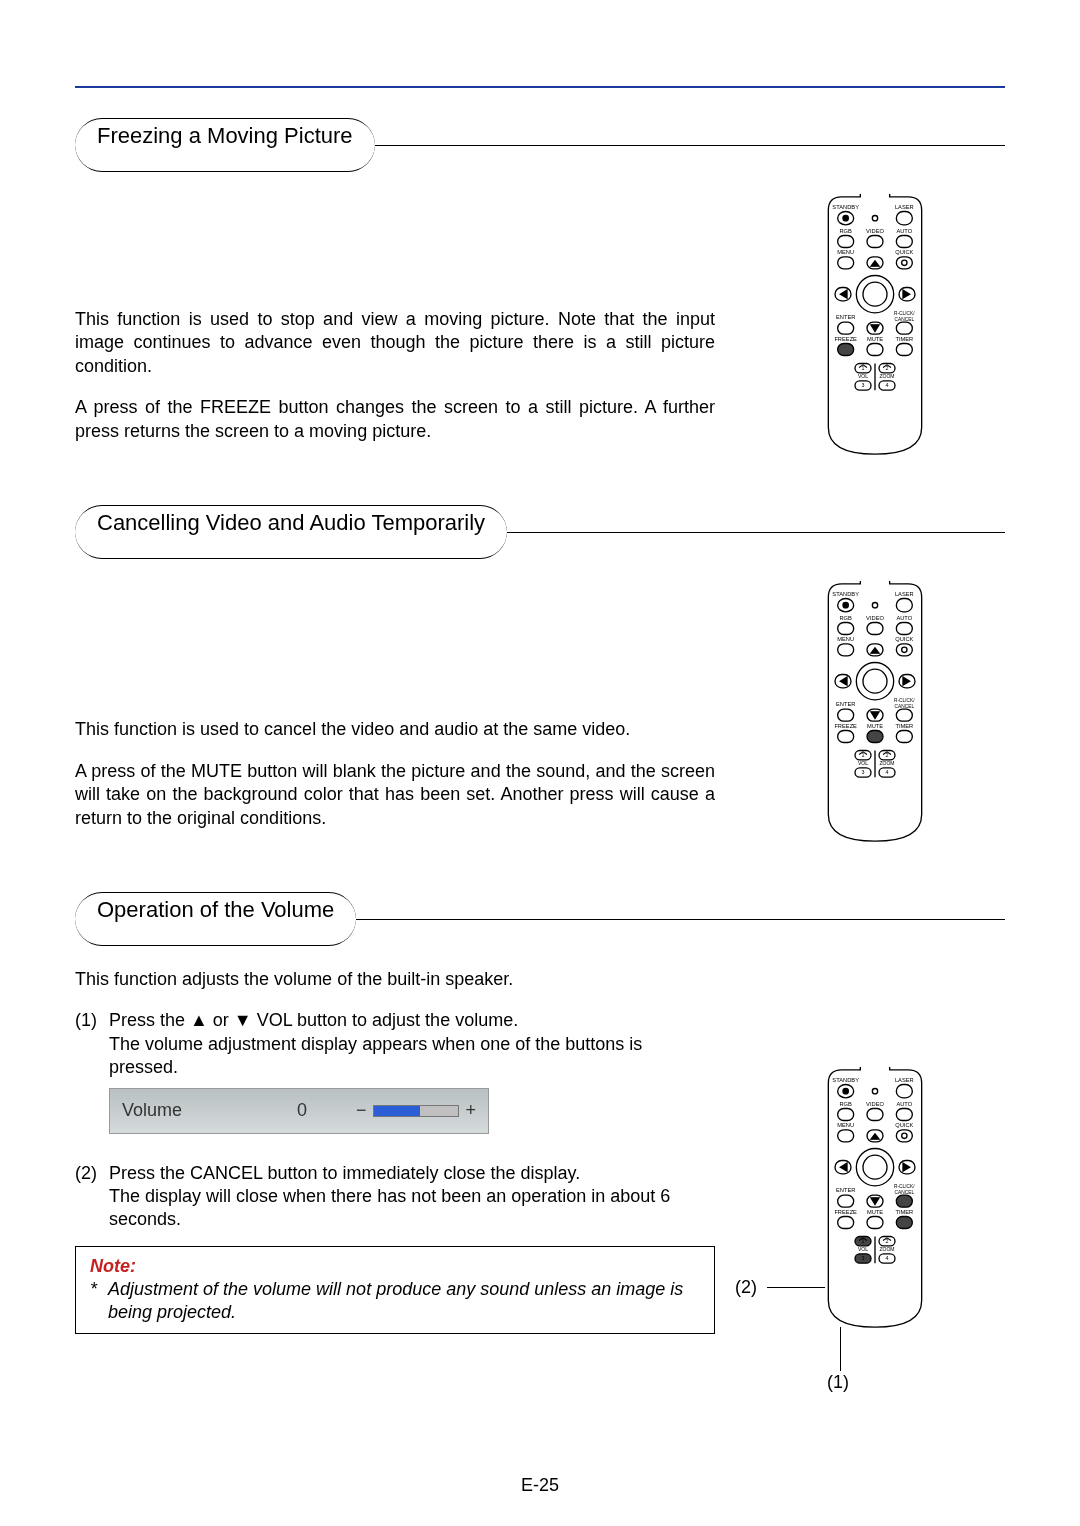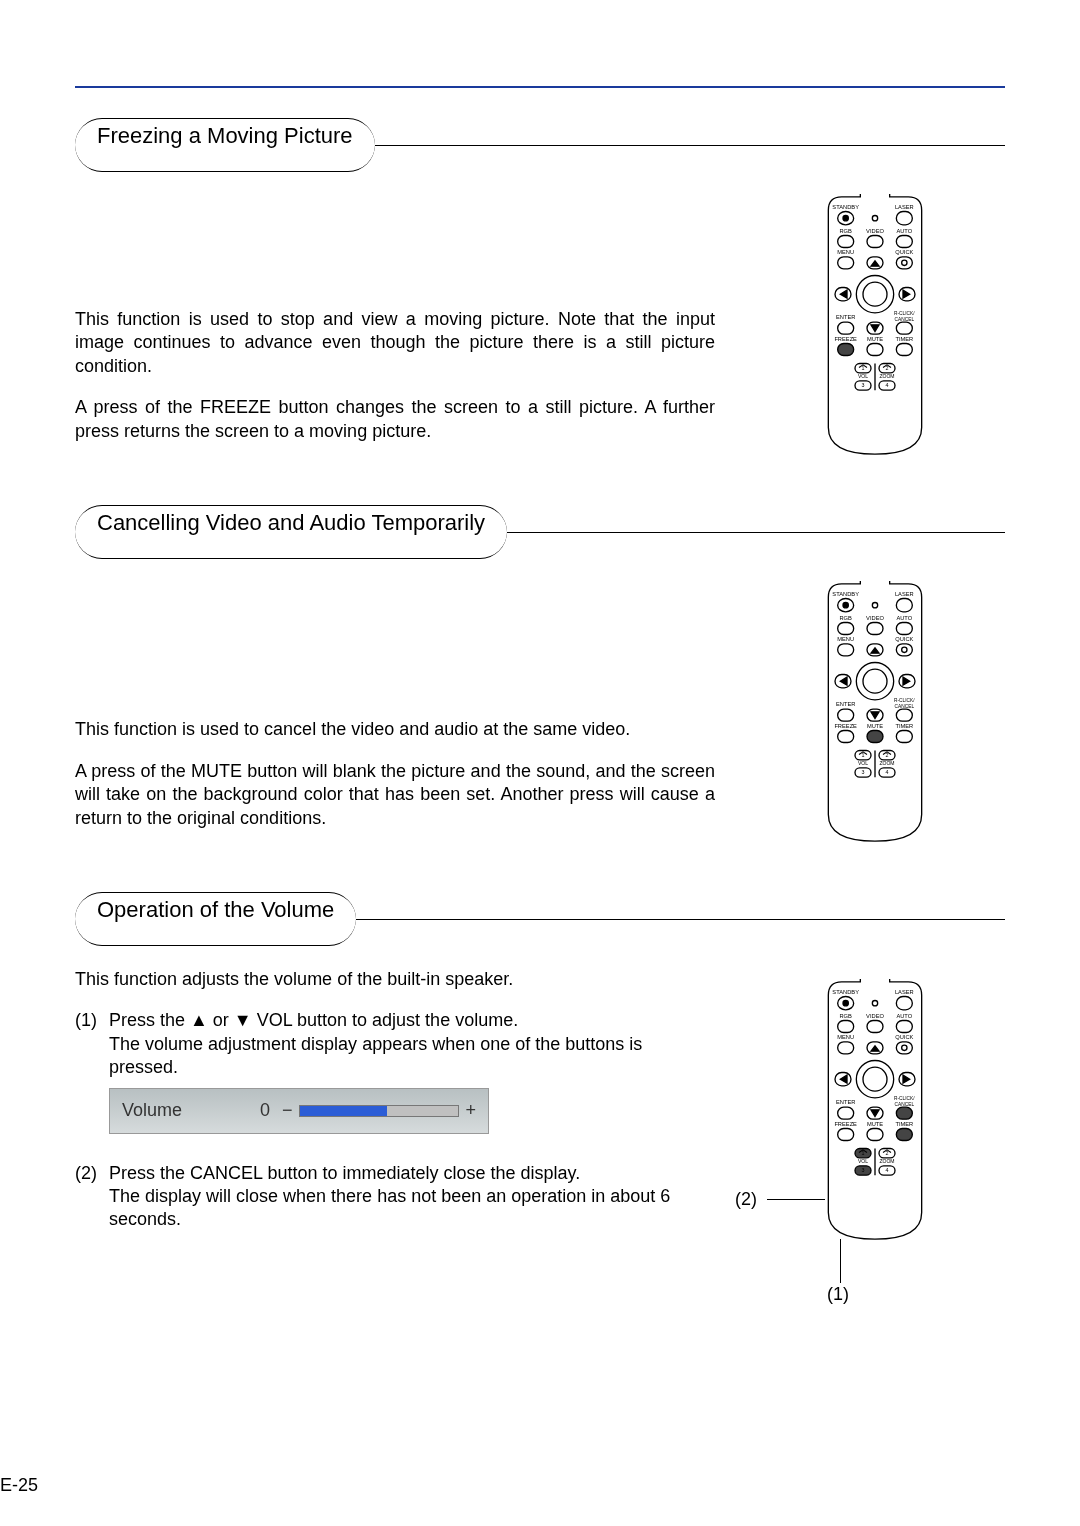--- a/index.html
+++ b/index.html
@@ -82,20 +82,21 @@
     margin: 8px 0 14px 0;
     width: 380px;
     height: 46px;
     background: linear-gradient(#b8c0c2, #d6dbdc);
     border: 1px solid #999;
     display: flex;
     align-items: center;
     padding: 0 12px;
     font-size: 18px;
     color: #333;
+    gap: 37px;
   }
   .volume-bar .vlabel { flex: 0 0 100px; }
   .volume-bar .vnum { flex: 0 0 60px; text-align: right; padding-right: 12px; }
   .volume-bar .vtrack {
     flex: 1;
     display: flex;
     align-items: center;
     gap: 6px;
   }
   .vtrack-bar {
@@ -121,20 +122,21 @@
     font-style: italic;
     font-size: 18px;
     line-height: 1.25;
   }
   .note-body .star { width: 18px; flex-shrink: 0; }
   .page-number {
     position: absolute;
     bottom: 30px;
     left: 0;
     width: 100%;
+    text-align: center;
     font-size: 18px;
   }
 </style>
 </head>
 <body>
 
 <div class="page">
   <div class="header-area">
     <div class="rule"></div>
   </div>
@@ -327,20 +329,27 @@
         </li>
         <li>
           <span class="num">(2)</span>
           <div class="content">
             <div style="white-space:pre-line;">Press the CANCEL button to immediately close the display.
 The display will close when there has not been an operation in about 6 seconds.</div>
           </div>
         </li>
       </ul>
 
+      <div class="note-box">
+        <div class="note-title">Note:</div>
+        <div class="note-body">
+          <span class="star">*</span>
+          <span>Adjustment of the volume will not produce any sound unless an image is being projected.</span>
+        </div>
+      </div>
     </div>
 
     <div class="remote-wrap" style="margin-top:10px;">
       <div class="remote" id="remote3">
 <svg viewBox="0 0 90 200" width="120" height="267">
   <g stroke="#000" stroke-width="1" fill="none">
     <path d="M 20 2 Q 10 2 10 12 L 10 175 Q 10 195 45 195 Q 80 195 80 175 L 80 12 Q 80 2 70 2 L 56 2 L 56 -4 L 34 -4 L 34 2 Z" fill="#fff"></path>
 
     <ellipse cx="23" cy="18" rx="6" ry="5" fill="#fff"></ellipse>
               <circle cx="23" cy="18" r="2" fill="#000"></circle>

